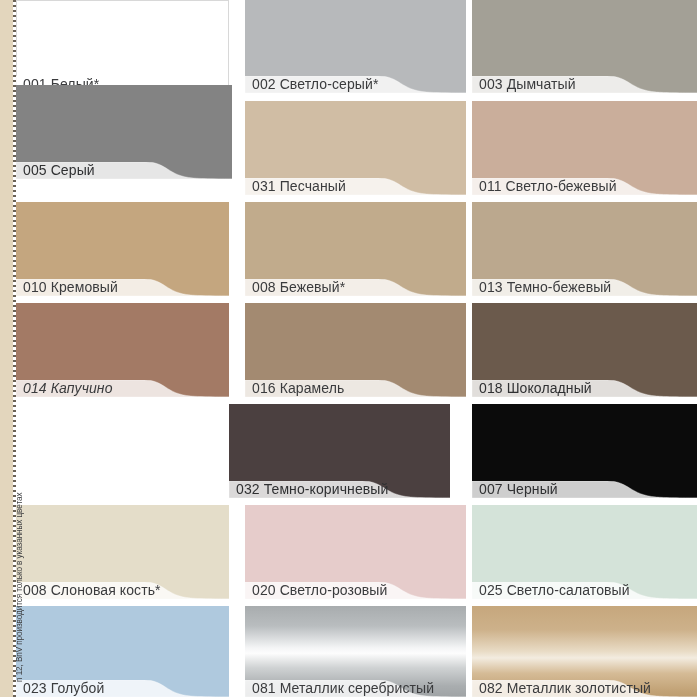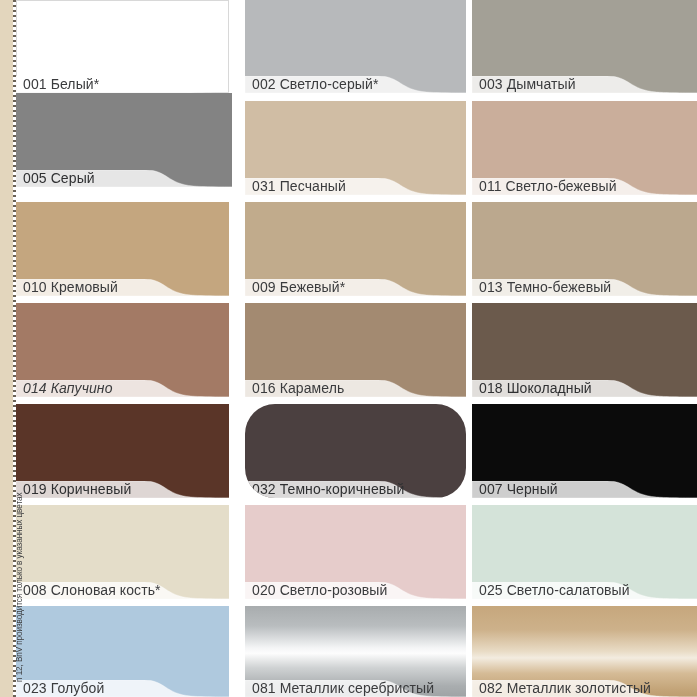--- a/index.html
+++ b/index.html
@@ -155,21 +155,21 @@
       </div>
       <div class="swatch" style="left: 456px; top: 0px; width: 225px; height: 93px;">
         <div class="swatch-fill" style="background: rgb(163, 160, 150);"></div>
         <div class="label-plate">
           <svg viewBox="0 0 225 17" preserveAspectRatio="none">
             <path d="M0,17 L0,0 L135,0 C157.5,0 157.5,14 184.5,16 C193.5,16.6 202.5,17 225,17 Z" fill="rgba(255,255,255,0.80)" stroke="rgba(255,255,255,0.55)" stroke-width="0.6"></path>
           </svg>
         </div>
         <div class="swatch-label">003 Дымчатый</div>
       </div>
-      <div class="swatch dark" style="left: 0px; top: 93px; width: 216px; height: 94px; text-decoration: underline;">
+      <div class="swatch dark" style="left: 0px; top: 85px; width: 216px; height: 94px; text-decoration: underline;">
         <div class="swatch-fill" style="background: rgb(131, 131, 131);"></div>
         <div class="label-plate">
           <svg viewBox="0 0 213 17" preserveAspectRatio="none">
             <path d="M0,17 L0,0 L128,0 C149.3,0 149.3,14 174.86,16 C183.38,16.6 191.9,17 213,17 Z" fill="rgba(255,255,255,0.80)" stroke="rgba(255,255,255,0.55)" stroke-width="0.6"></path>
           </svg>
         </div>
         <div class="swatch-label">005 Серый</div>
       </div>
       <div class="swatch" style="left: 229px; top: 101px; width: 221px; height: 94px;">
         <div class="swatch-fill" style="background: rgb(208, 189, 164);"></div>
@@ -198,21 +198,21 @@
         </div>
         <div class="swatch-label">010 Кремовый</div>
       </div>
       <div class="swatch" style="left: 229px; top: 202px; width: 221px; height: 94px;">
         <div class="swatch-fill" style="background: rgb(193, 171, 140);"></div>
         <div class="label-plate">
           <svg viewBox="0 0 221 17" preserveAspectRatio="none">
             <path d="M0,17 L0,0 L133,0 C155.1,0 155.1,14 181.62,16 C190.46,16.6 199.3,17 221,17 Z" fill="rgba(255,255,255,0.80)" stroke="rgba(255,255,255,0.55)" stroke-width="0.6"></path>
           </svg>
         </div>
-        <div class="swatch-label">009 Бежевый*</div>
+        <div class="swatch-label">008 Бежевый*</div>
       </div>
       <div class="swatch" style="left: 456px; top: 202px; width: 225px; height: 94px;">
         <div class="swatch-fill" style="background: rgb(187, 168, 142);"></div>
         <div class="label-plate">
           <svg viewBox="0 0 225 17" preserveAspectRatio="none">
             <path d="M0,17 L0,0 L135,0 C157.5,0 157.5,14 184.5,16 C193.5,16.6 202.5,17 225,17 Z" fill="rgba(255,255,255,0.80)" stroke="rgba(255,255,255,0.55)" stroke-width="0.6"></path>
           </svg>
         </div>
         <div class="swatch-label">013 Темно-бежевый</div>
       </div>
@@ -236,30 +236,21 @@
       </div>
       <div class="swatch dark" style="left: 456px; top: 303px; width: 225px; height: 94px;">
         <div class="swatch-fill" style="background: rgb(107, 90, 76);"></div>
         <div class="label-plate">
           <svg viewBox="0 0 225 17" preserveAspectRatio="none">
             <path d="M0,17 L0,0 L135,0 C157.5,0 157.5,14 184.5,16 C193.5,16.6 202.5,17 225,17 Z" fill="rgba(255,255,255,0.80)" stroke="rgba(255,255,255,0.55)" stroke-width="0.6"></path>
           </svg>
         </div>
         <div class="swatch-label">018 Шоколадный</div>
       </div>
-      <div class="swatch dark" style="left: 0px; top: 404px; width: 213px; height: 94px;">
-        <div class="swatch-fill" style="background: rgb(90, 53, 40);"></div>
-        <div class="label-plate">
-          <svg viewBox="0 0 213 17" preserveAspectRatio="none">
-            <path d="M0,17 L0,0 L128,0 C149.3,0 149.3,14 174.86,16 C183.38,16.6 191.9,17 213,17 Z" fill="rgba(255,255,255,0.80)" stroke="rgba(255,255,255,0.55)" stroke-width="0.6"></path>
-          </svg>
-        </div>
-        <div class="swatch-label">019 Коричневый</div>
-      </div>
-      <div class="swatch dark" style="left: 229px; top: 404px; width: 221px; height: 94px; border-radius: 30px;">
+      <div class="swatch dark" style="left: 213px; top: 404px; width: 221px; height: 94px;">
         <div class="swatch-fill" style="background: rgb(75, 64, 64);"></div>
         <div class="label-plate">
           <svg viewBox="0 0 221 17" preserveAspectRatio="none">
             <path d="M0,17 L0,0 L133,0 C155.1,0 155.1,14 181.62,16 C190.46,16.6 199.3,17 221,17 Z" fill="rgba(255,255,255,0.80)" stroke="rgba(255,255,255,0.55)" stroke-width="0.6"></path>
           </svg>
         </div>
         <div class="swatch-label">032 Темно-коричневый</div>
       </div>
       <div class="swatch dark" style="left: 456px; top: 404px; width: 225px; height: 94px;">
         <div class="swatch-fill" style="background: rgb(11, 11, 11);"></div>

